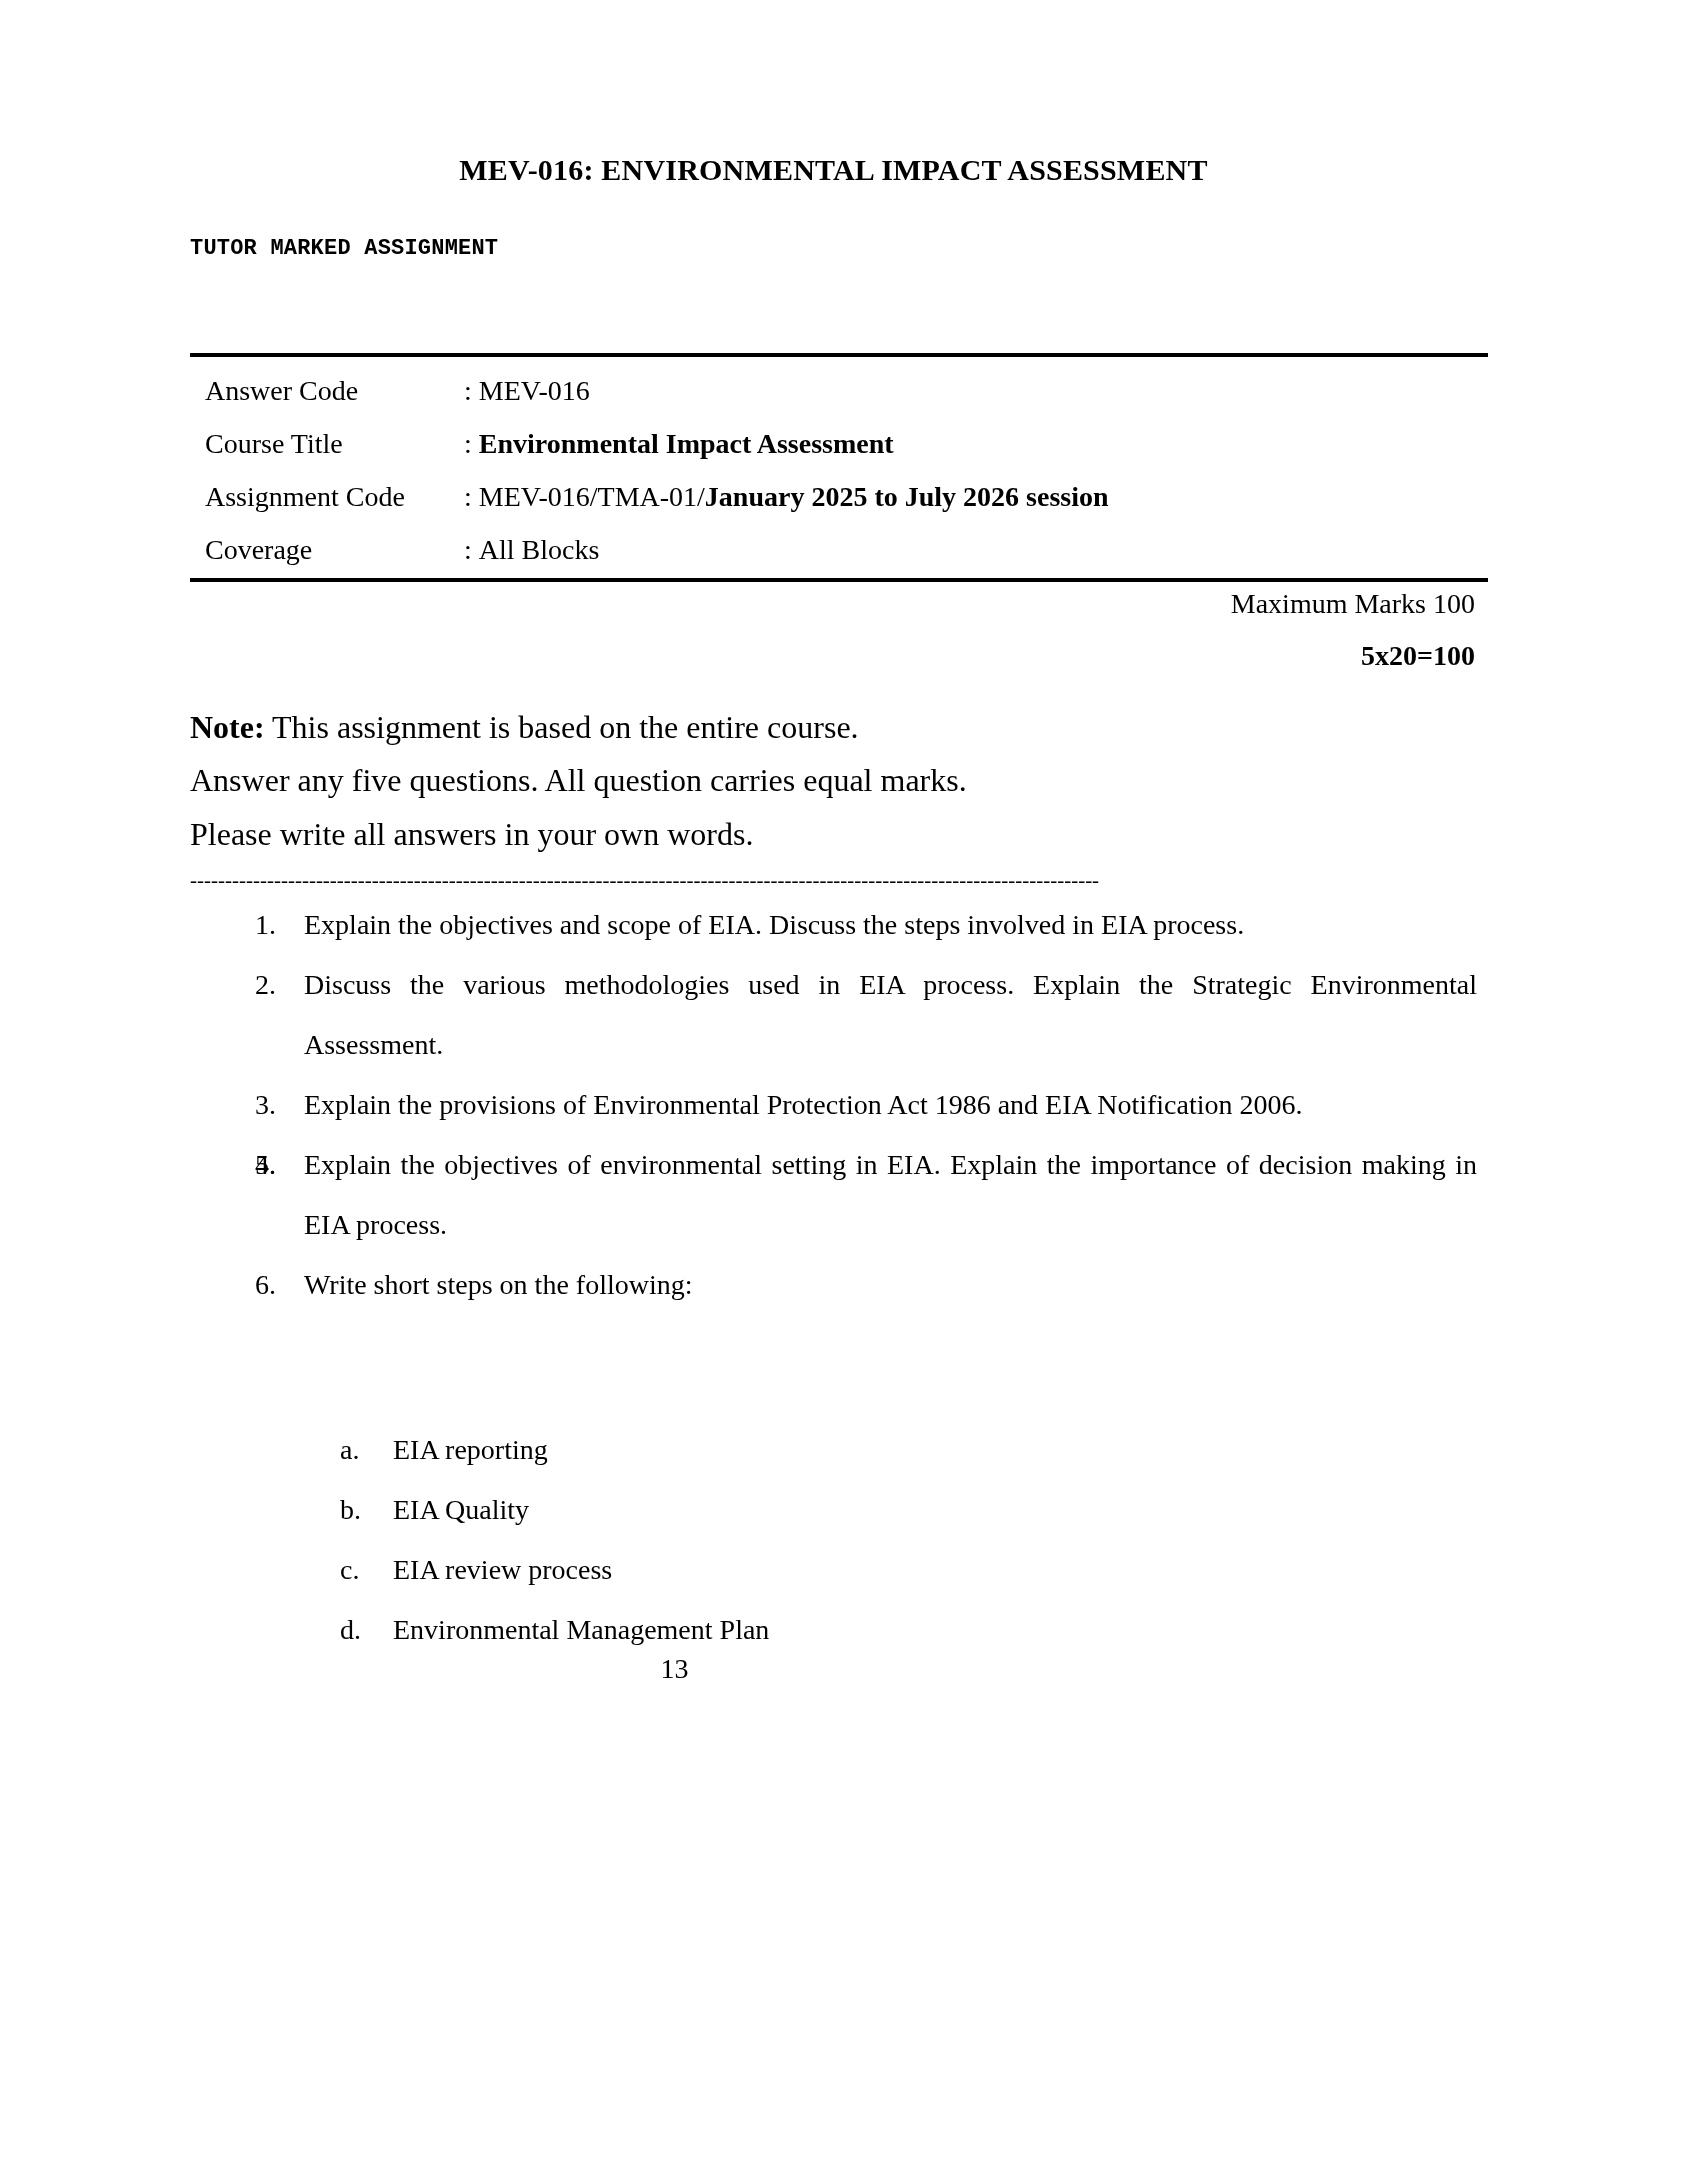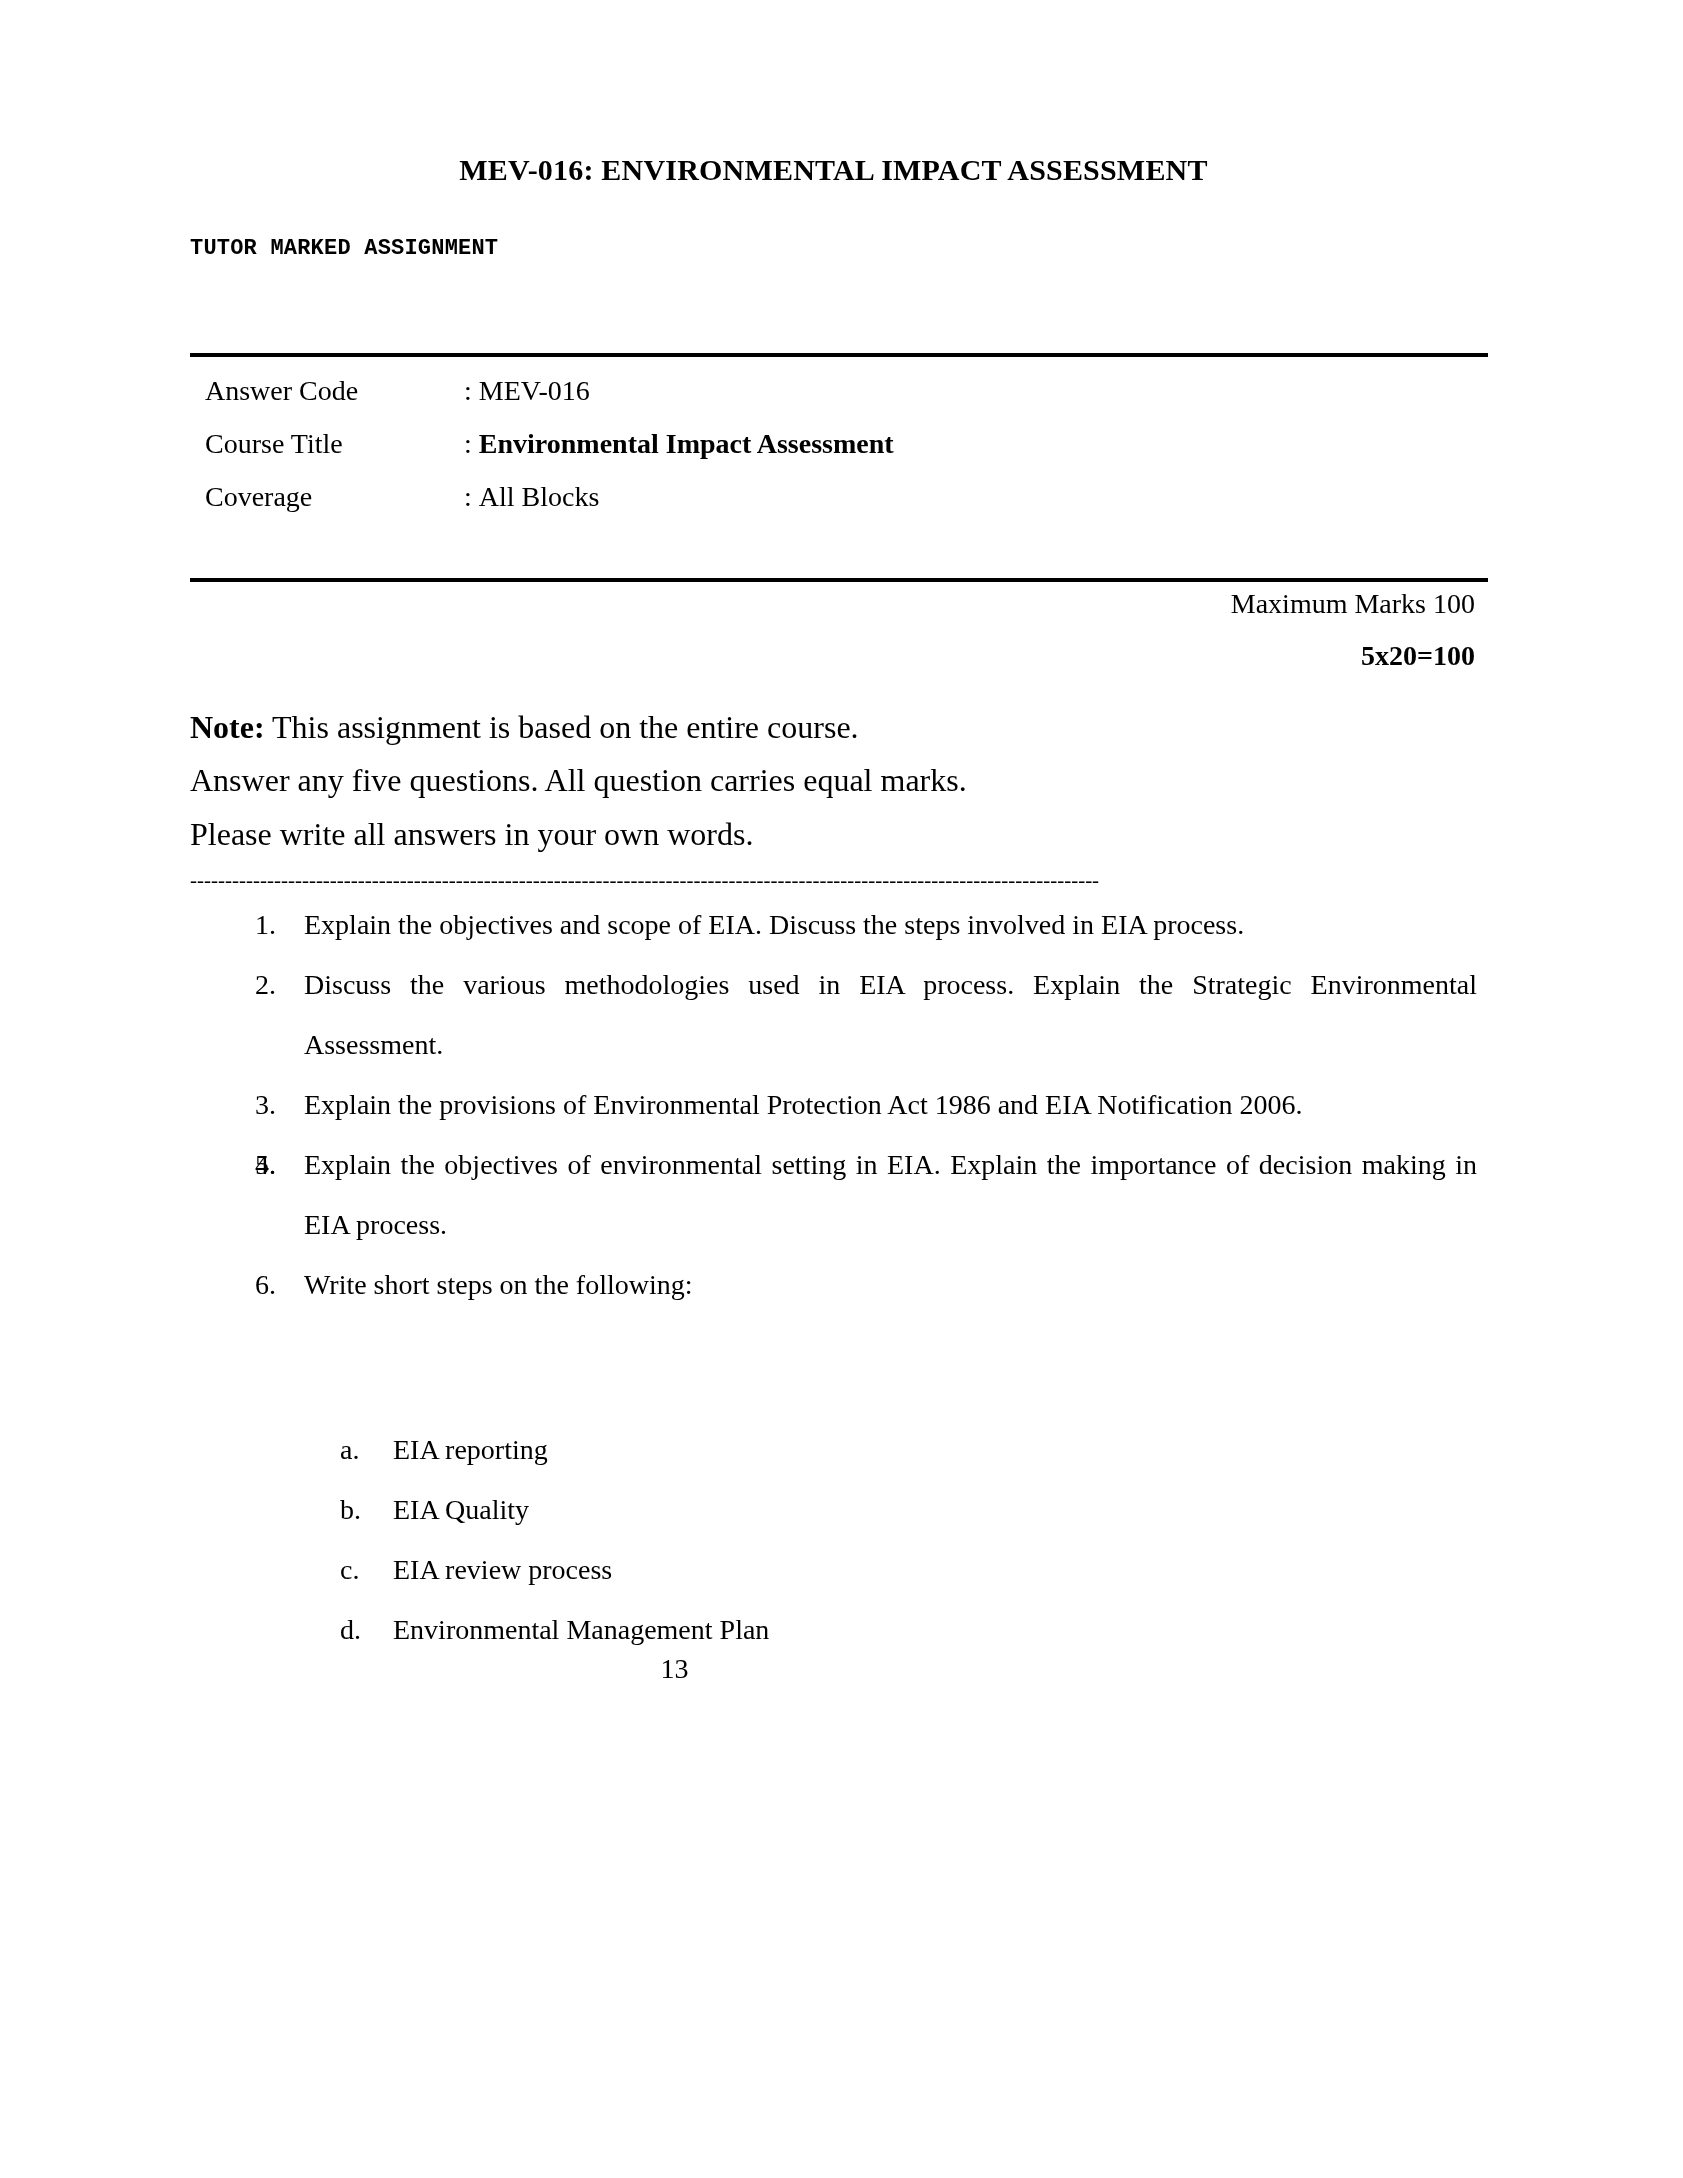--- a/index.html
+++ b/index.html
@@ -202,20 +202,24 @@
     <div class="info-row">
       <div class="info-label">Answer Code</div>
       <div class="info-value"><span>:</span><span>&nbsp;</span><span>MEV-016</span></div>
     </div>
 
     <div class="info-row">
       <div class="info-label">Course Title</div>
       <div class="info-value"><span>:</span><span>&nbsp;</span><span class="bold">Environmental Impact Assessment</span></div>
     </div>
 
+    <div class="info-row">
+      <div class="info-label">Assignment Code</div>
+      <div class="info-value"><span>:</span><span>&nbsp;</span><span>MEV-016/TMA-01/</span><span class="bold">January 2025 to July 2026 session</span></div>
+    </div>
 
     <div class="info-row">
       <div class="info-label">Coverage</div>
       <div class="info-value"><span>:</span><span>&nbsp;</span><span>All Blocks</span></div>
     </div>
 
   </div>
 
   <div class="rule rule-bottom"></div>
 

